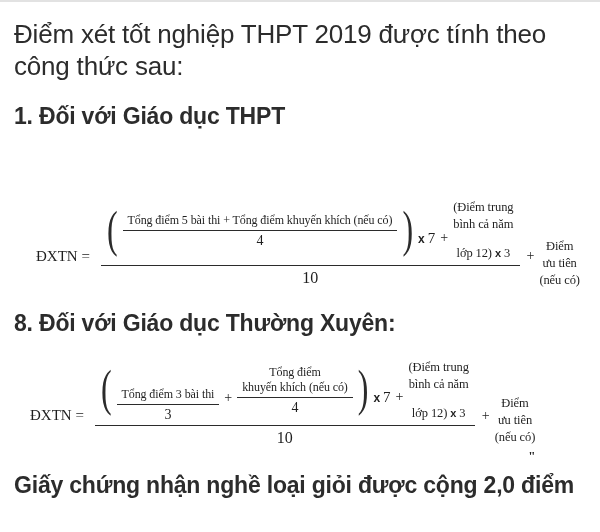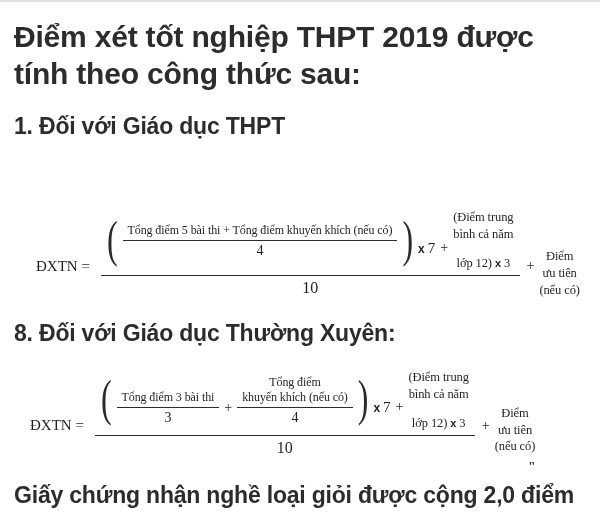--- a/index.html
+++ b/index.html
@@ -7,21 +7,21 @@
   body {
     background:#ffffff;
     border-top:2px solid #e2e2e2;
     font-family:"Liberation Sans", sans-serif;
     color:#2c2c2c;
     overflow:hidden;
   }
   .page { padding:16px 14px 0 14px; }
 
   .title {
-    font-size:30px; font-weight:bold; line-height:1.24;
+    font-size:26px; font-weight:normal; line-height:1.24;
     max-width:578px; color:#2c2c2c; letter-spacing:-0.2px;
   }
   .heading {
     font-size:23px; font-weight:bold; color:#2c2c2c;
     white-space:nowrap; letter-spacing:-0.2px;
   }
   .h1 { margin-top:21px; }
   .h2 { margin-top:23px; }
   .footer-note {
     margin-top:24px; font-size:23px; font-weight:bold; line-height:1.26;
@@ -57,21 +57,21 @@
   .innerfrac { display:inline-flex; flex-direction:column; align-items:center; }
   .innerfrac .n {
     font-size:12px; white-space:nowrap; letter-spacing:-0.1px;
     border-bottom:1.2px solid #2b2b2b; padding:0 5px 2px 5px;
     text-align:center; line-height:1.25;
   }
   .innerfrac .n .l2 { display:block; }
   .innerfrac .d { font-size:14px; margin-top:2px; line-height:1.1; }
 
   .nudge-sm { position:relative; top:7px; }
-  .nudge-a  { position:relative; top:7px; }
+  .nudge-a  { position:relative; top:14px; }
 
   .times { white-space:nowrap; }
   .times .sign { font-family:"Liberation Sans",sans-serif; font-weight:bold; font-size:12px; }
   .times .val  { font-size:15px; margin-left:3px; }
 
   .plus { font-size:14px; }
   .inner-plus { font-size:14px; position:relative; top:8px; }
 
   .stack {
     display:flex; flex-direction:column; align-items:center;

